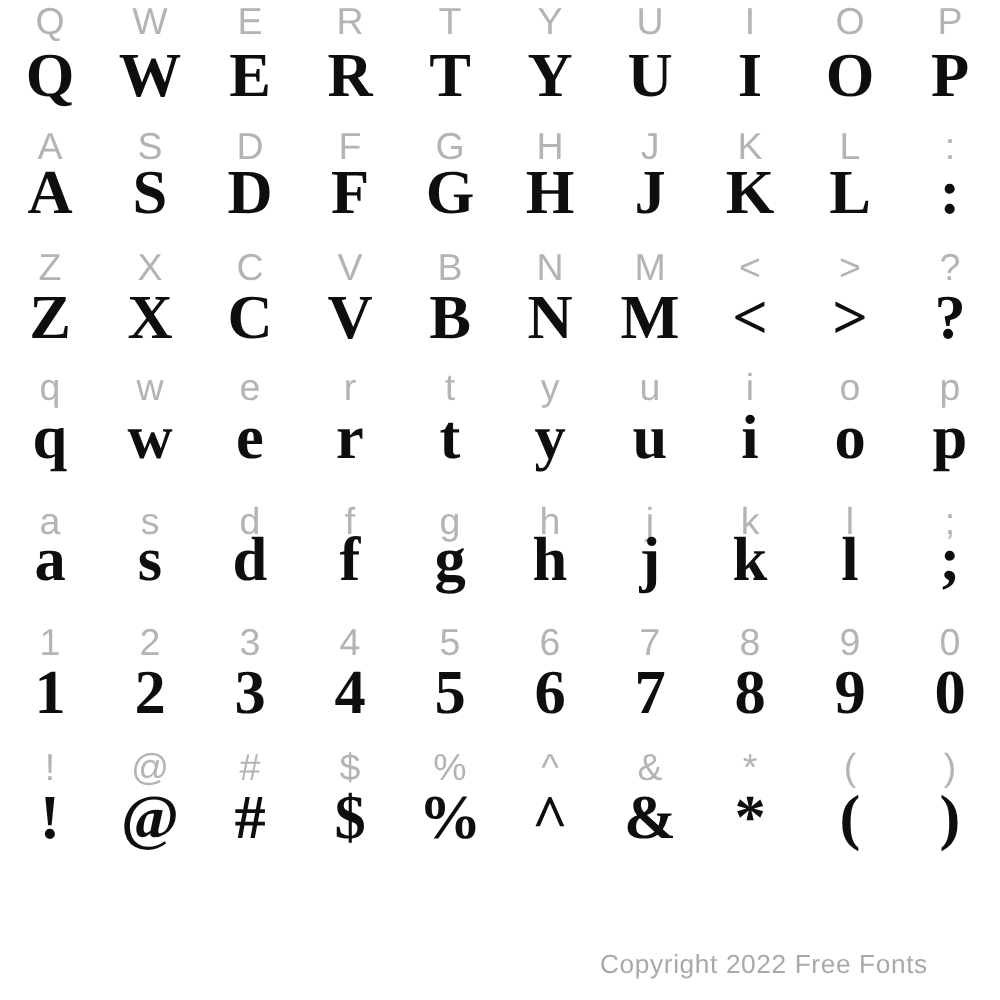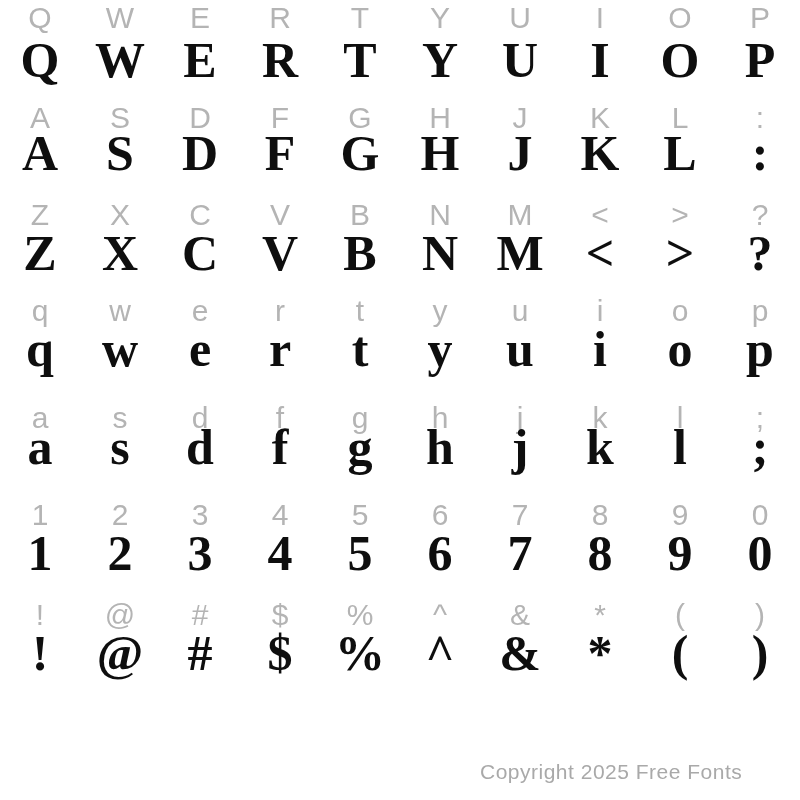--- a/index.html
+++ b/index.html
@@ -61,14 +61,14 @@
       <div class="char-row dark-row" style="top: 228px;"><span>Z</span><span>X</span><span>C</span><span>V</span><span>B</span><span>N</span><span>M</span><span>&lt;</span><span>&gt;</span><span>?</span></div>
       <div class="char-row gray-row" style="top: 296px;"><span>q</span><span>w</span><span>e</span><span>r</span><span>t</span><span>y</span><span>u</span><span>i</span><span>o</span><span>p</span></div>
       <div class="char-row dark-row" style="top: 324px;"><span>q</span><span>w</span><span>e</span><span>r</span><span>t</span><span>y</span><span>u</span><span>i</span><span>o</span><span>p</span></div>
       <div class="char-row gray-row" style="top: 403px;"><span>a</span><span>s</span><span>d</span><span>f</span><span>g</span><span>h</span><span>j</span><span>k</span><span>l</span><span>;</span></div>
       <div class="char-row dark-row" style="top: 422px;"><span>a</span><span>s</span><span>d</span><span>f</span><span>g</span><span>h</span><span>j</span><span>k</span><span>l</span><span>;</span></div>
       <div class="char-row gray-row" style="top: 500px;"><span>1</span><span>2</span><span>3</span><span>4</span><span>5</span><span>6</span><span>7</span><span>8</span><span>9</span><span>0</span></div>
       <div class="char-row dark-row" style="top: 528px;"><span>1</span><span>2</span><span>3</span><span>4</span><span>5</span><span>6</span><span>7</span><span>8</span><span>9</span><span>0</span></div>
       <div class="char-row gray-row" style="top: 600px;"><span>!</span><span>@</span><span>#</span><span>$</span><span>%</span><span>^</span><span>&amp;</span><span>*</span><span>(</span><span>)</span></div>
       <div class="char-row dark-row" style="top: 628px;"><span>!</span><span>@</span><span>#</span><span>$</span><span>%</span><span>^</span><span>&amp;</span><span>*</span><span>(</span><span>)</span></div>
     </div>
-  <div class="footer">Copyright 2025 Free Fonts</div>
+  <div class="footer">Copyright 2022 Free Fonts</div>
 </div>
 
 </body></html>

